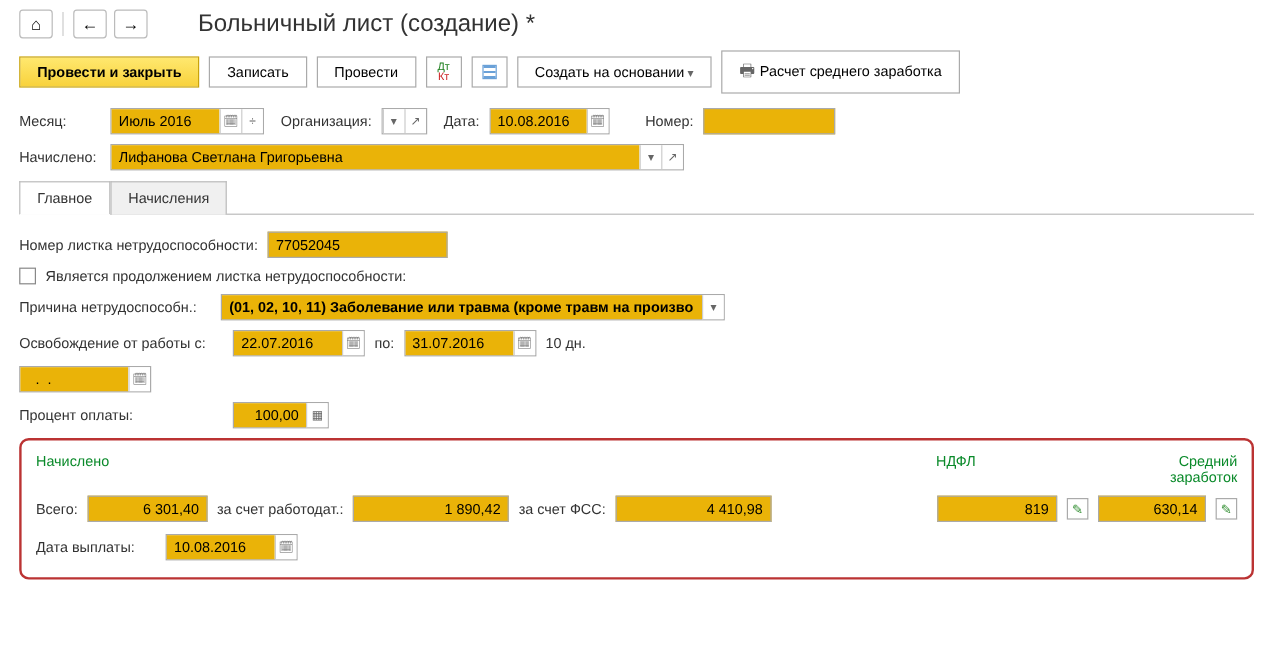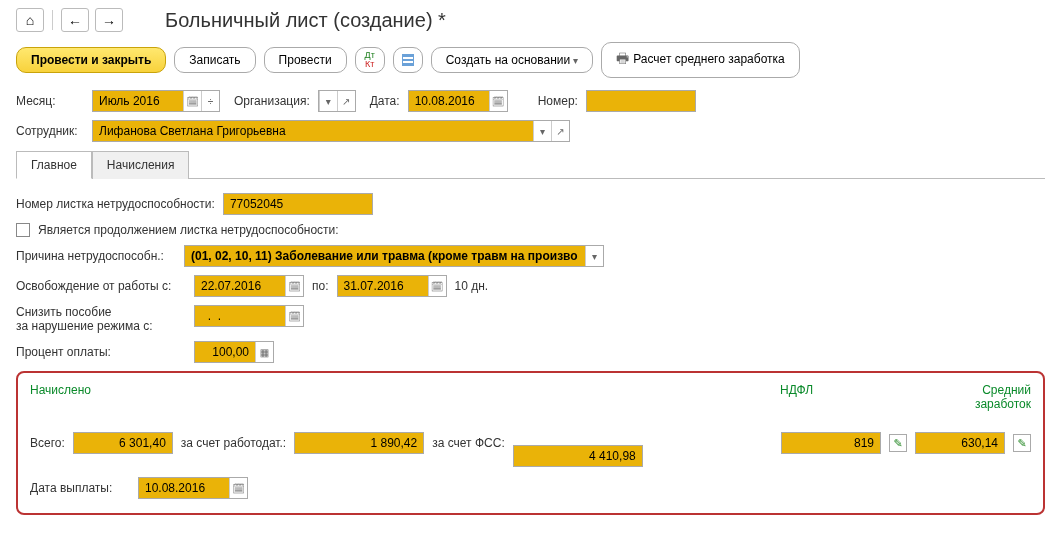--- a/index.html
+++ b/index.html
@@ -42,21 +42,21 @@
   }
   .toolbar {
     display: flex;
     align-items: center;
     gap: 8px;
     margin-bottom: 12px;
   }
   .btn {
     background: #fff;
     border: 1px solid #aaa;
-    border-radius: 10px;
+    border-radius: 0;
     padding: 5px 14px;
     cursor: pointer;
     font-size: 12px;
   }
   .btn-primary {
     background: linear-gradient(#ffe86f, #f8d23c);
     border: 1px solid #c9a30a;
     font-weight: bold;
   }
   .btn-dropdown::after {
@@ -230,21 +230,21 @@
   <span class="form-label" style="margin-left:6px">Дата:</span>
   <span class="input-group">
     <input class="input" style="width: 80px;" value="10.08.2016">
     <span class="input-addon">🗓</span>
   </span>
   <span class="form-label" style="margin-left:22px">Номер:</span>
   <input class="input" style="width: 110px;" value="">
 </div>
 
 <div class="form-row">
-  <span class="form-label" style="width:68px">Сотрудник:</span>
+  <span class="form-label" style="width:68px">Начислено:</span>
   <span class="input-group">
     <input class="input" style="width: 440px;" value="Лифанова Светлана Григорьевна">
     <span class="input-addon">▾</span>
     <span class="input-addon">↗</span>
   </span>
 </div>
 
 <div class="tabs">
   <div class="tab active">Главное</div>
   <div class="tab">Начисления</div>
@@ -276,24 +276,20 @@
   </span>
   <span class="form-label">по:</span>
   <span class="input-group">
     <input class="input" style="width: 90px;" value="31.07.2016">
     <span class="input-addon">🗓</span>
   </span>
   <span class="form-label">10 дн.</span>
 </div>
 
 <div class="form-row" style="align-items:flex-start">
-  <div style="width:170px">
-    <div class="form-label">Снизить пособие</div>
-    <div class="form-label">за нарушение режима с:</div>
-  </div>
   <span class="input-group">
     <input class="input" style="width: 90px;" value="  .  .">
     <span class="input-addon">🗓</span>
   </span>
 </div>
 
 <div class="form-row">
   <span class="form-label" style="width:170px">Процент оплаты:</span>
   <span class="input-group">
     <input class="input num-input" style="width: 60px;" value="100,00">
@@ -306,21 +302,21 @@
     <span class="col1">Начислено</span>
     <span class="col2">НДФЛ</span>
     <span class="col3">Средний заработок</span>
   </div>
   <div class="summary-row">
     <span class="form-label">Всего:</span>
     <input class="input num-input" style="width: 100px;" value="6 301,40">
     <span class="form-label">за счет работодат.:</span>
     <input class="input num-input" style="width: 130px;" value="1 890,42">
     <span class="form-label">за счет ФСС:</span>
-    <input class="input num-input" style="width: 130px; margin-top: 26px;" value="4 410,98">
+    <input class="input num-input" style="width: 130px;" value="4 410,98">
     <span style="flex:1"></span>
     <input class="input num-input" style="width: 100px;" value="819">
     <span class="edit-pencil">
         <span>✎</span>
       </span>
     <input class="input num-input" style="width: 90px;" value="630,14">
     <span class="edit-pencil">
         <span>✎</span>
       </span>
   </div>

